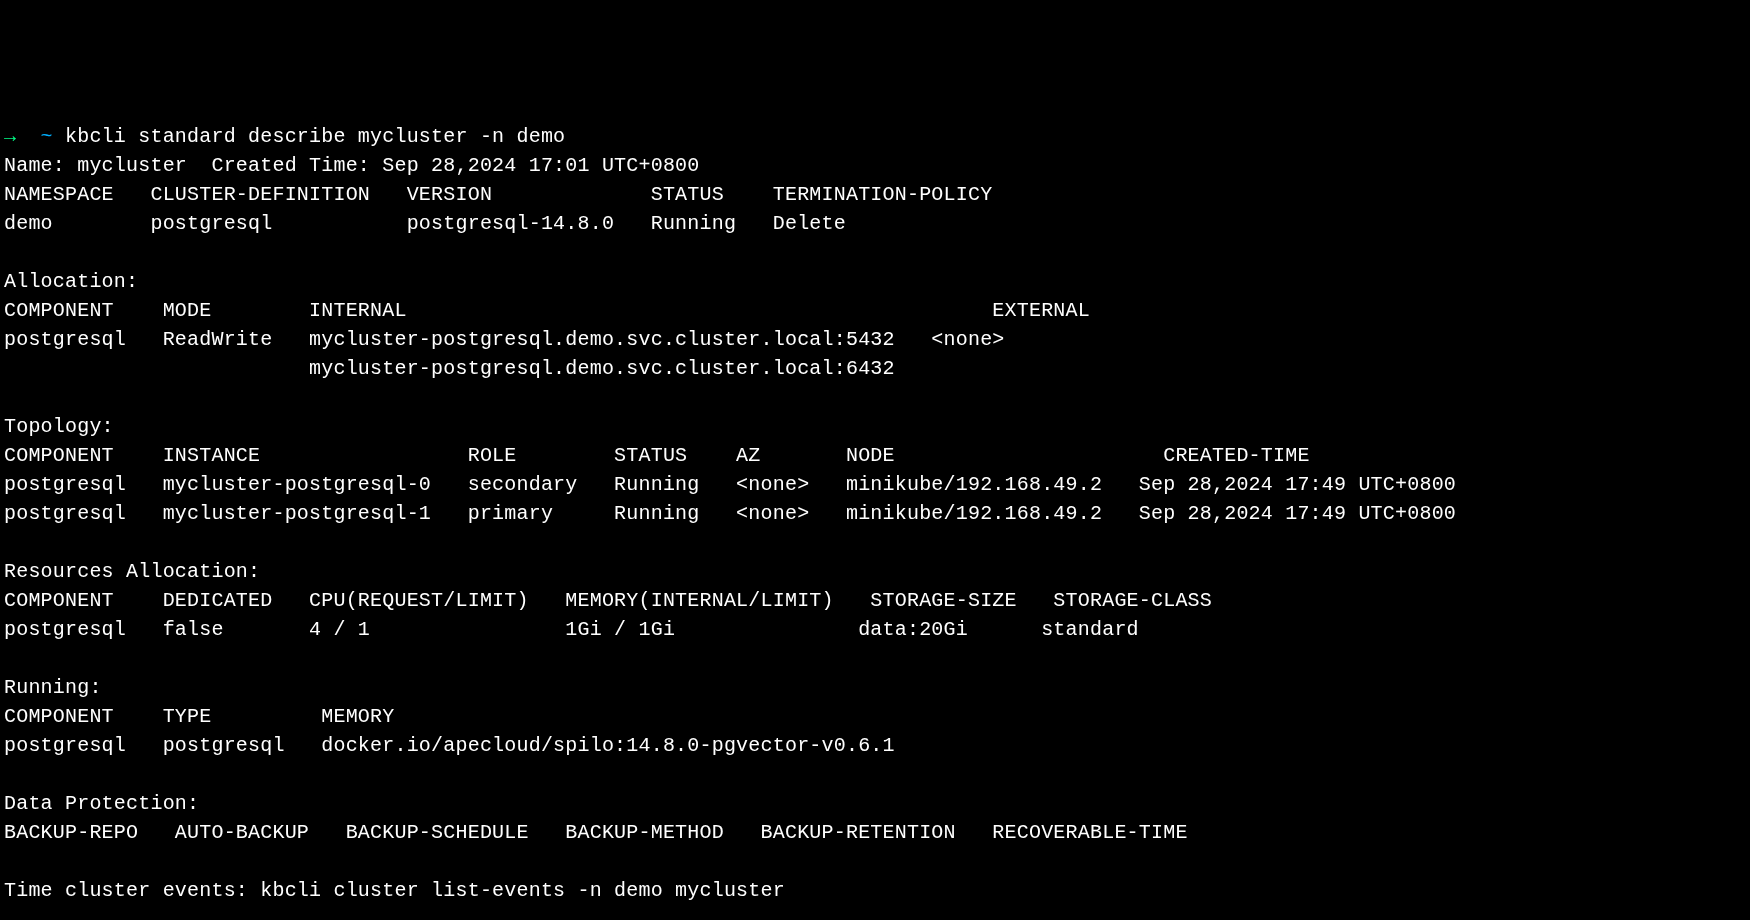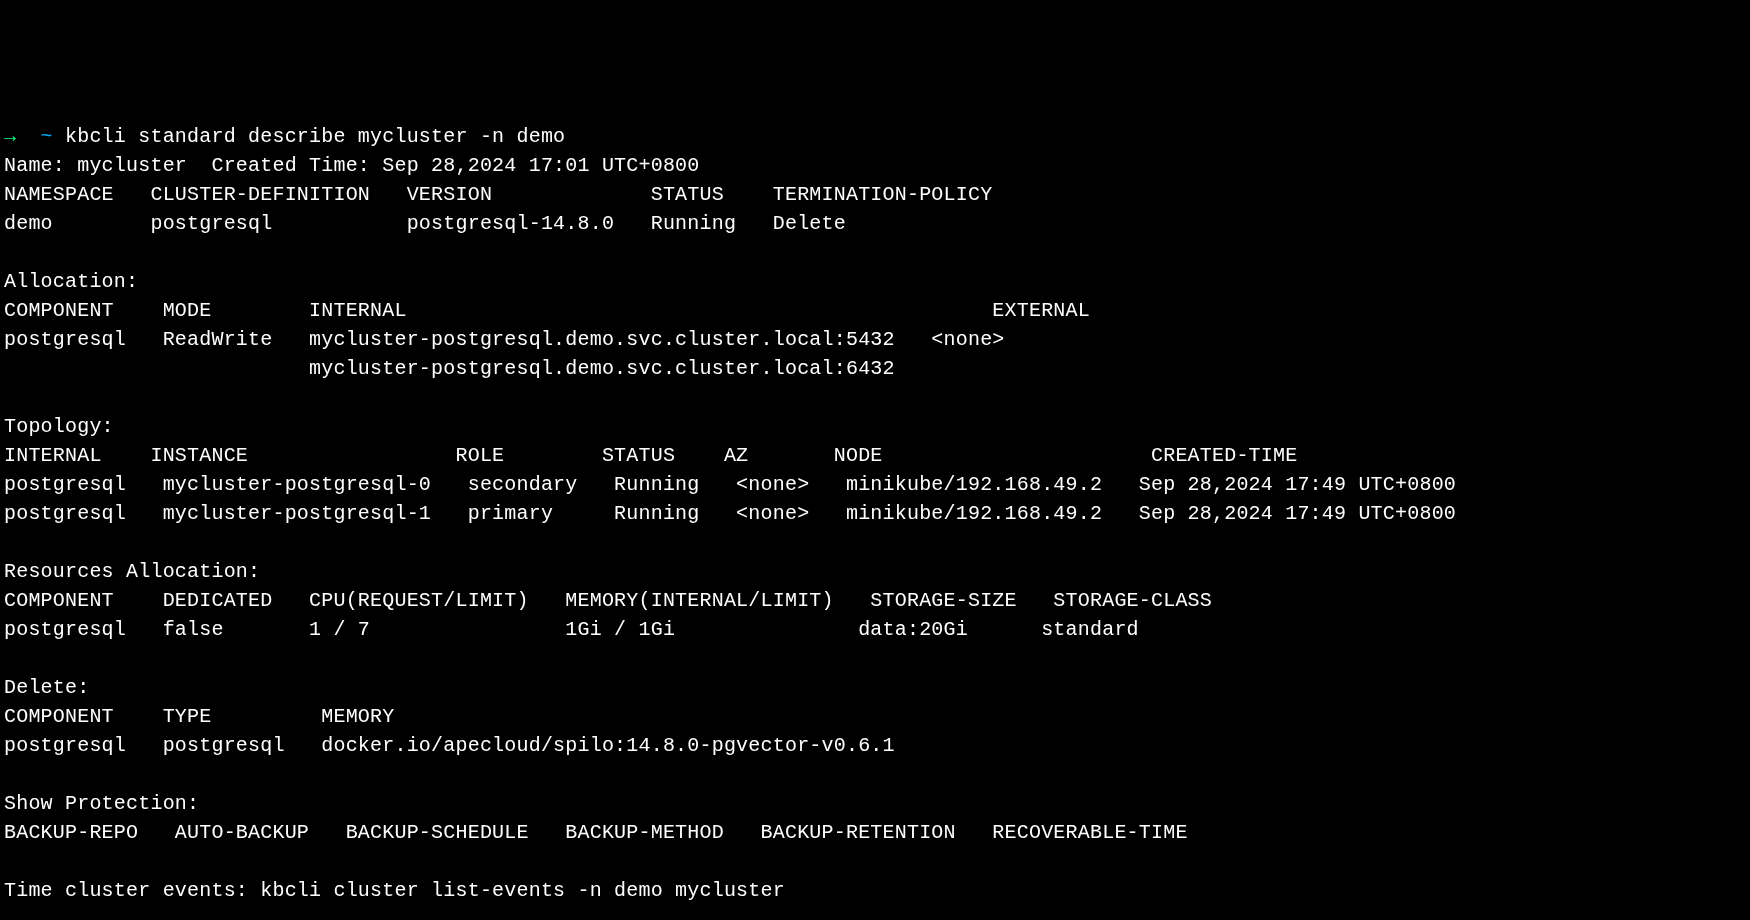--- a/index.html
+++ b/index.html
@@ -36,31 +36,31 @@
 <span>Name: mycluster	 Created Time: Sep 28,2024 17:01 UTC+0800</span>
 <span>NAMESPACE   CLUSTER-DEFINITION   VERSION             STATUS    TERMINATION-POLICY</span>
 <span>demo        postgresql           postgresql-14.8.0   Running   Delete</span>
 
 <span>Allocation:</span>
 <span>COMPONENT    MODE        INTERNAL                                                EXTERNAL</span>
 <span>postgresql   ReadWrite   mycluster-postgresql.demo.svc.cluster.local:5432   &lt;none&gt;</span>
 <span>                         mycluster-postgresql.demo.svc.cluster.local:6432</span>
 
 <span>Topology:</span>
-<span>INTERNAL    INSTANCE                 ROLE        STATUS    AZ       NODE                      CREATED-TIME</span>
+<span>COMPONENT    INSTANCE                 ROLE        STATUS    AZ       NODE                      CREATED-TIME</span>
 <span>postgresql   mycluster-postgresql-0   secondary   Running   &lt;none&gt;   minikube/192.168.49.2   Sep 28,2024 17:49 UTC+0800</span>
 <span>postgresql   mycluster-postgresql-1   primary     Running   &lt;none&gt;   minikube/192.168.49.2   Sep 28,2024 17:49 UTC+0800</span>
 
 <span>Resources Allocation:</span>
 <span>COMPONENT    DEDICATED   CPU(REQUEST/LIMIT)   MEMORY(INTERNAL/LIMIT)   STORAGE-SIZE   STORAGE-CLASS</span>
-<span>postgresql   false       1 / 7                1Gi / 1Gi               data:20Gi      standard</span>
+<span>postgresql   false       4 / 1                1Gi / 1Gi               data:20Gi      standard</span>
 
-<span>Delete:</span>
+<span>Running:</span>
 <span>COMPONENT    TYPE         MEMORY</span>
 <span>postgresql   postgresql   docker.io/apecloud/spilo:14.8.0-pgvector-v0.6.1</span>
 
-<span>Show Protection:</span>
+<span>Data Protection:</span>
 <span>BACKUP-REPO   AUTO-BACKUP   BACKUP-SCHEDULE   BACKUP-METHOD   BACKUP-RETENTION   RECOVERABLE-TIME</span>
 
 <span>Time cluster events: kbcli cluster list-events -n demo mycluster</span></div>
 
 
 
 
 </body></html>

